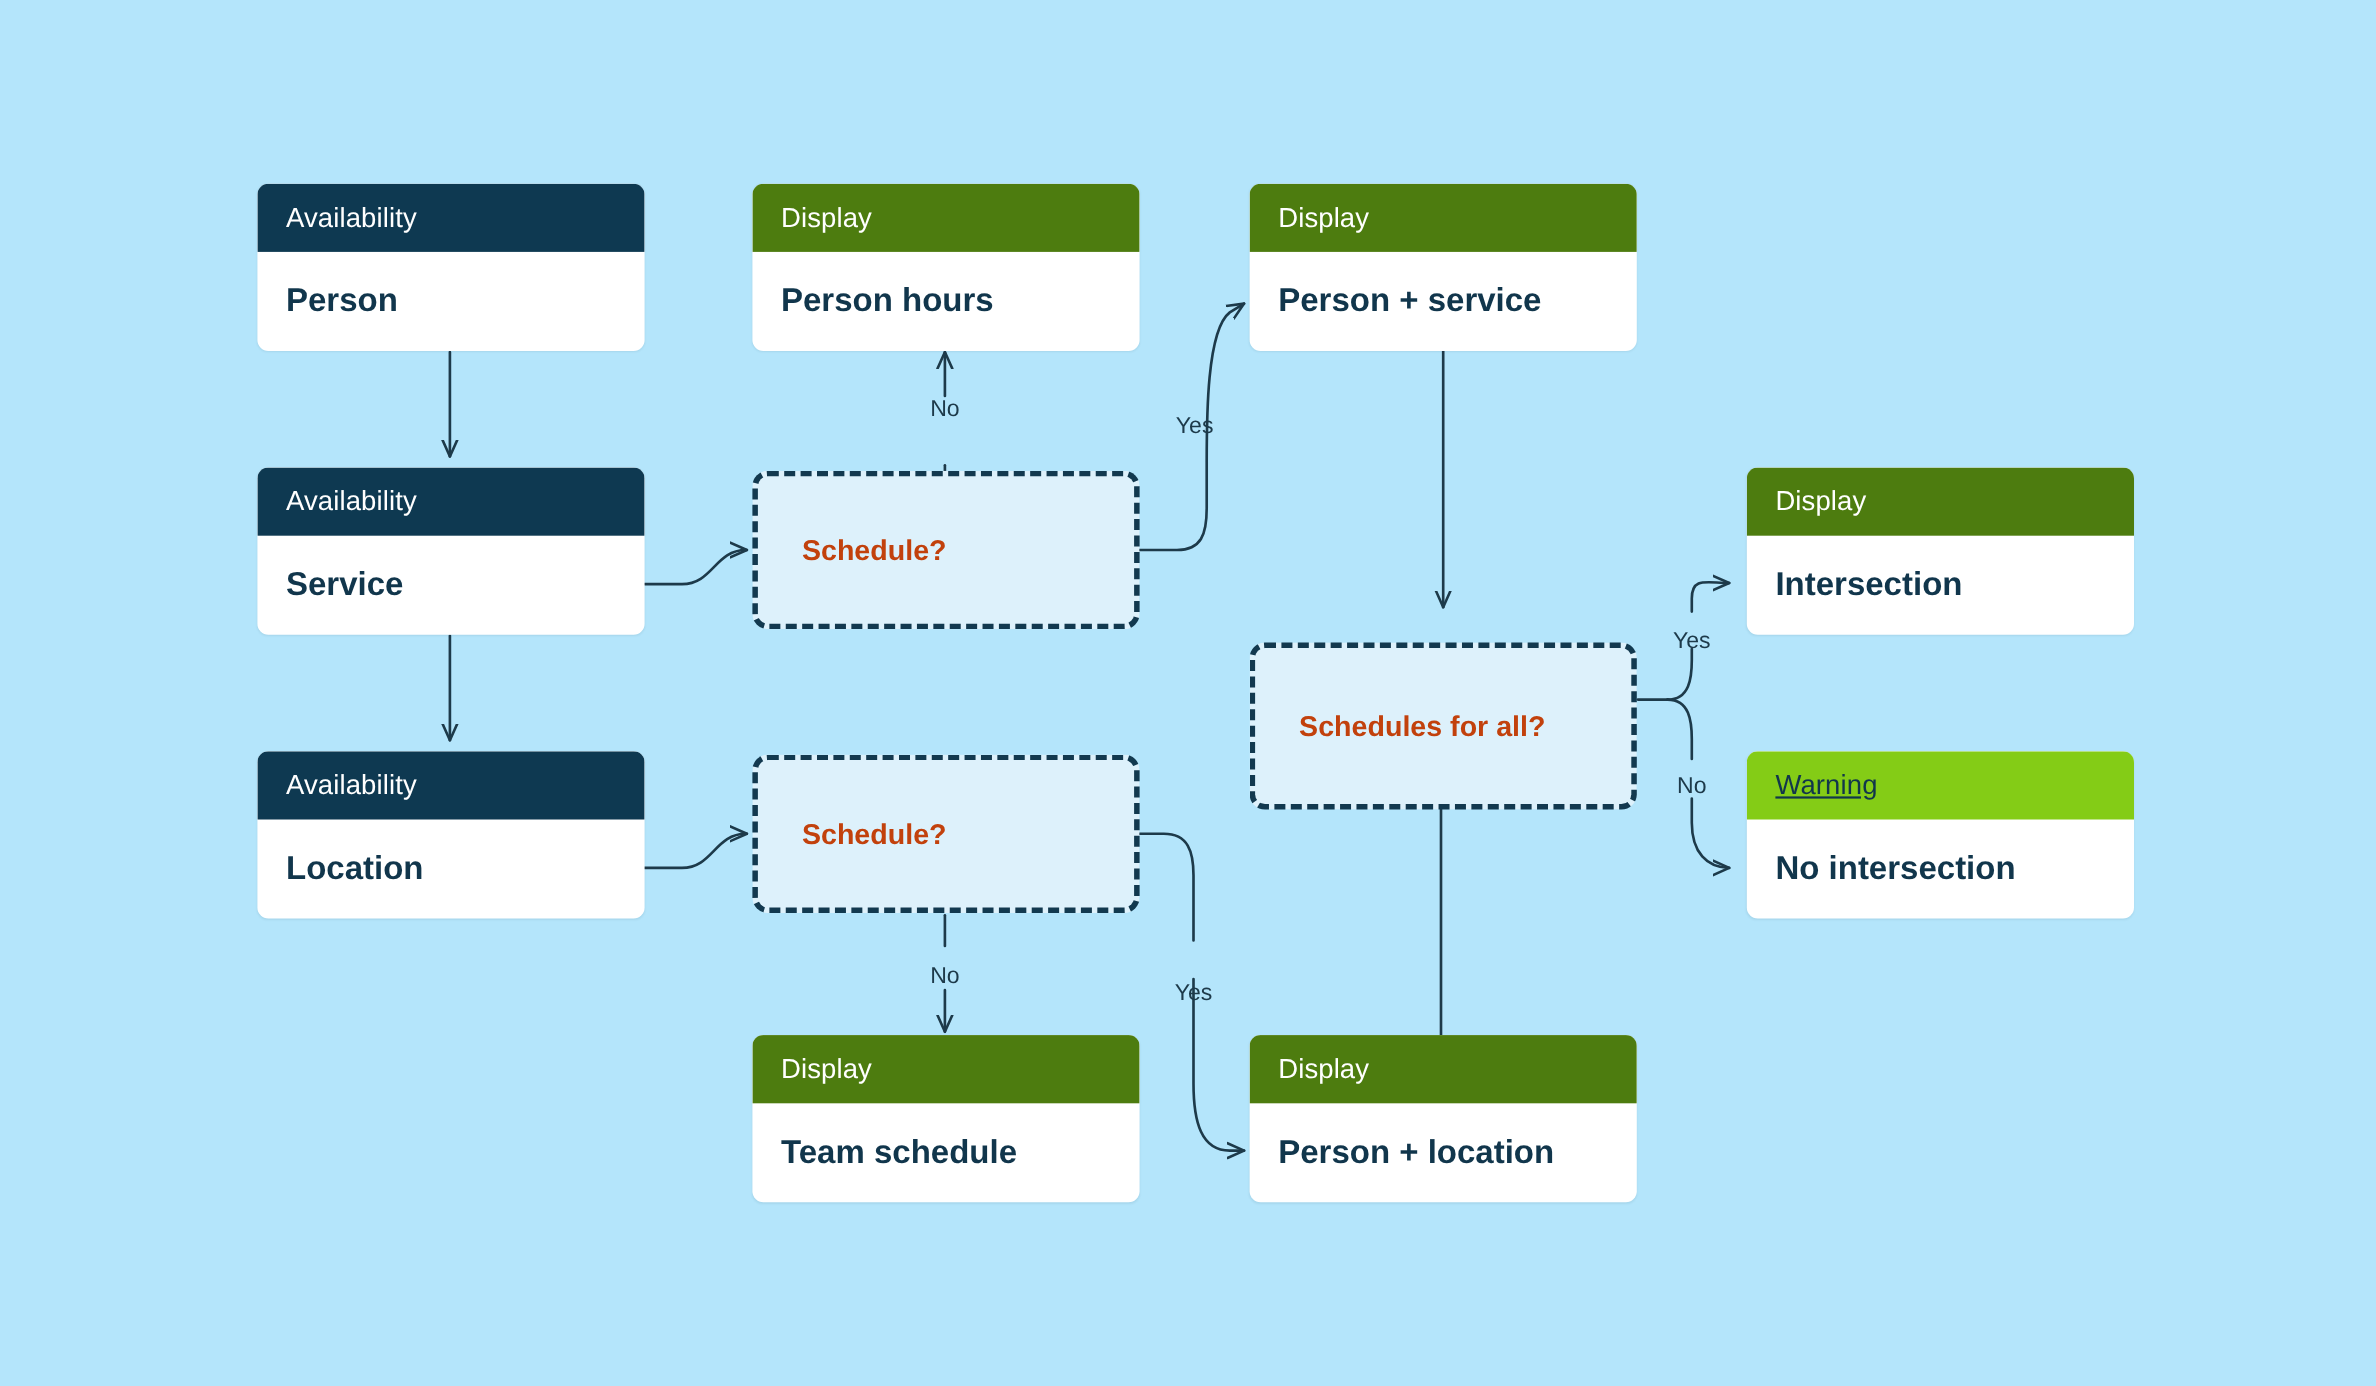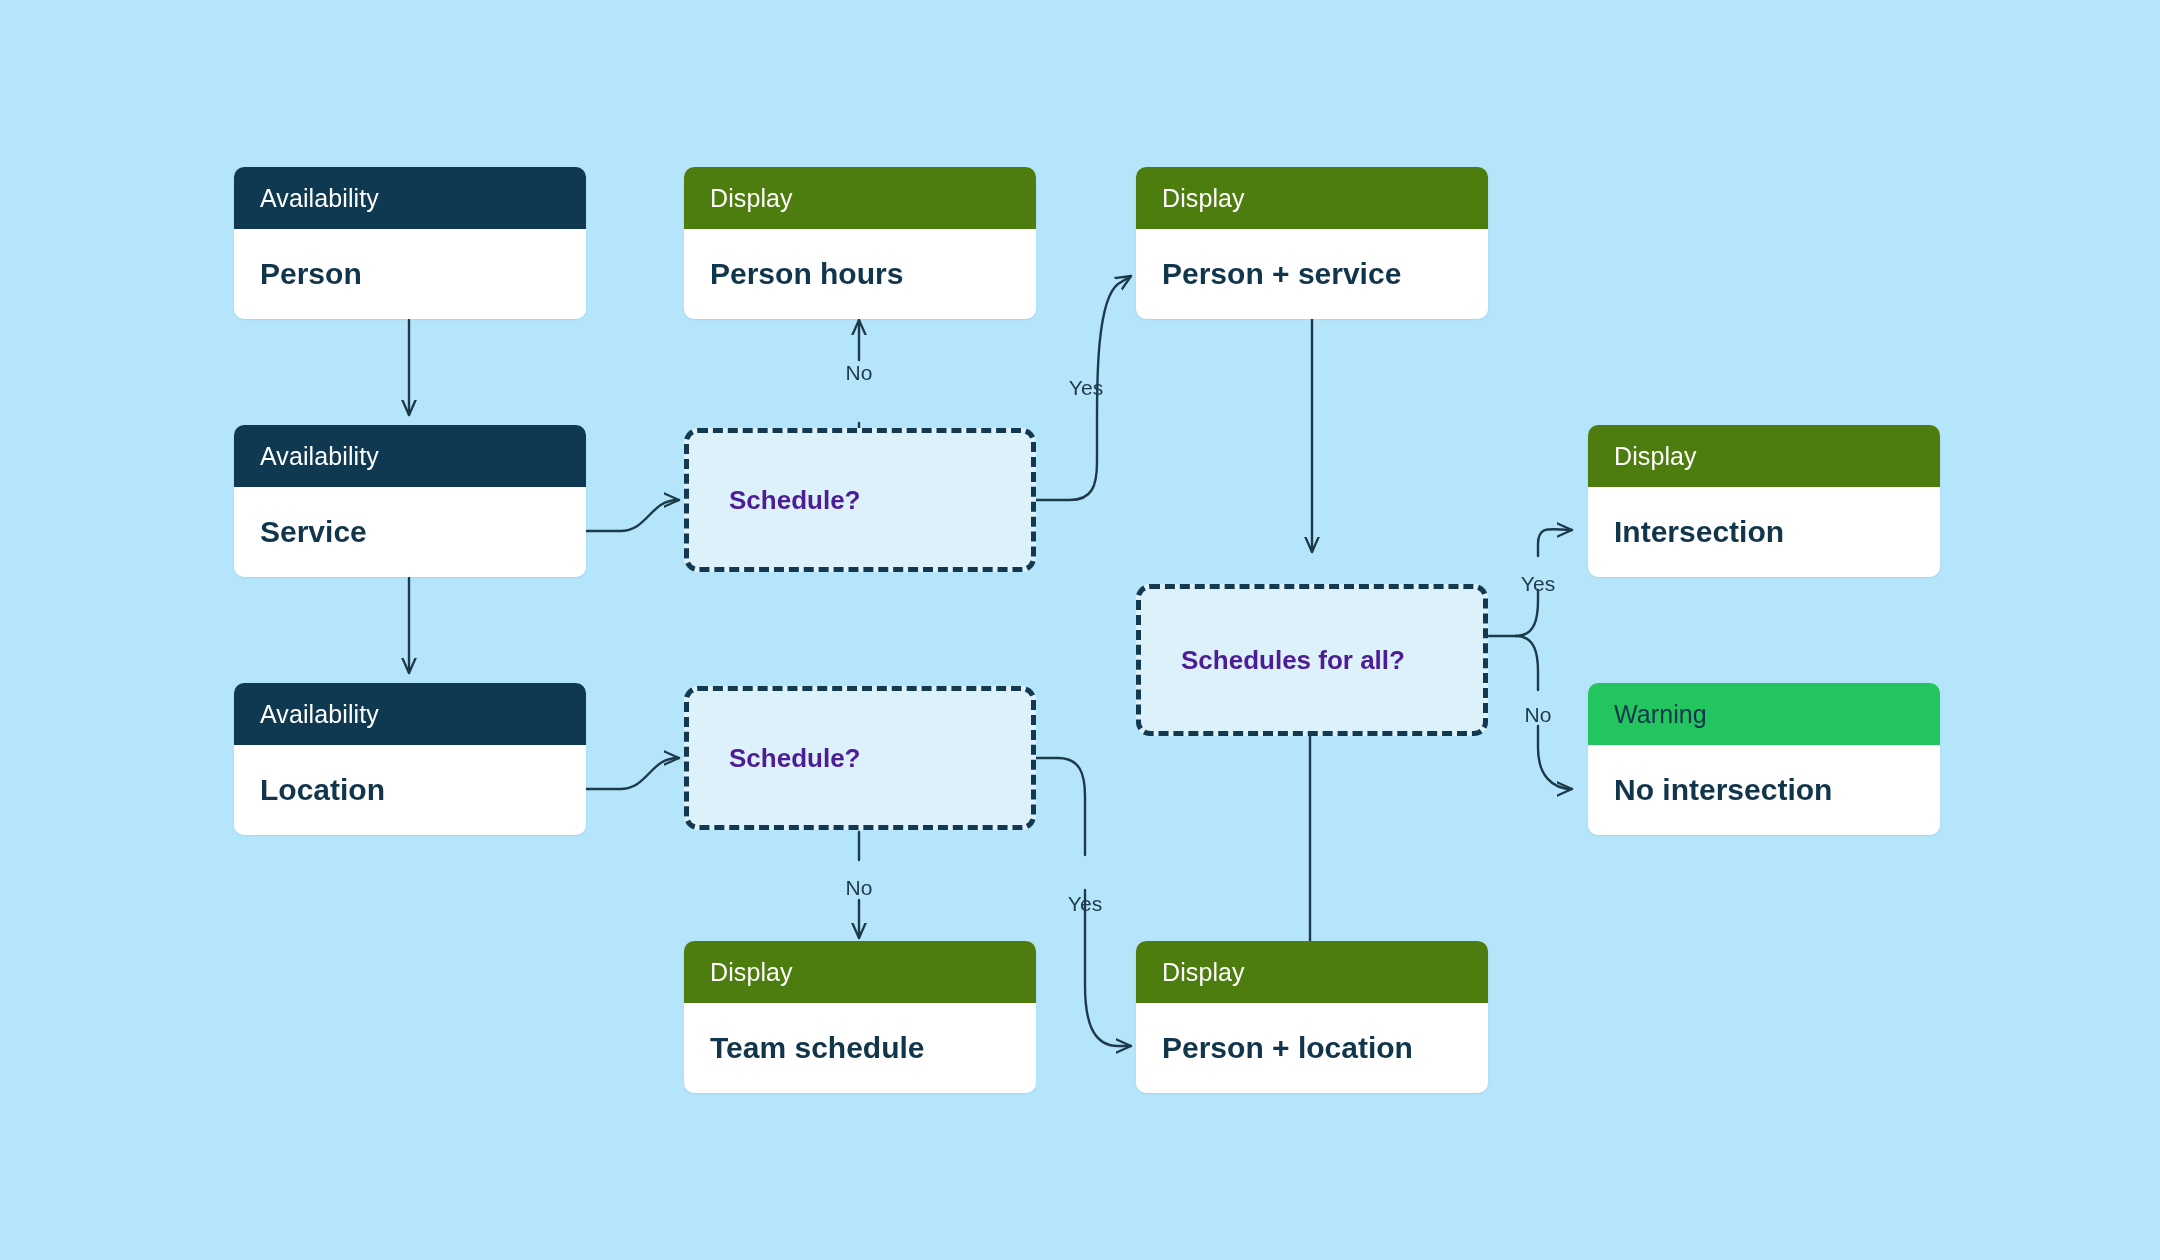--- a/index.html
+++ b/index.html
@@ -53,36 +53,36 @@
     display: flex;
     align-items: center;
     padding: 0 26px;
     font-size: 30px;
     font-weight: 700;
     color: #11364c;
     line-height: 1;
   }
   .hdr-navy  { background: #0e3951; color: #ffffff; }
   .hdr-teal  { background: #4d7c0f; color: #ffffff; }
-  .hdr-amber { background: #22c55e; color: #11364c; }
+  .hdr-amber { background: #84cc16; color: #11364c; text-decoration: underline; }
 
   
   .decision {
     border: 5px dashed #12394f;
     border-radius: 14px;
     background: #ddf1fb;
     display: flex;
     align-items: center;
     padding: 0 40px;
     box-sizing: border-box;
   }
   .decision-label {
     font-size: 26px;
     font-weight: 700;
-    color: #4c1d95;
+    color: #c2410c;
     line-height: 1;
   }
 
   
   .edge-label {
     position: absolute;
     font-size: 21px;
     color: #1d3a4a;
     line-height: 1;
     white-space: nowrap;

